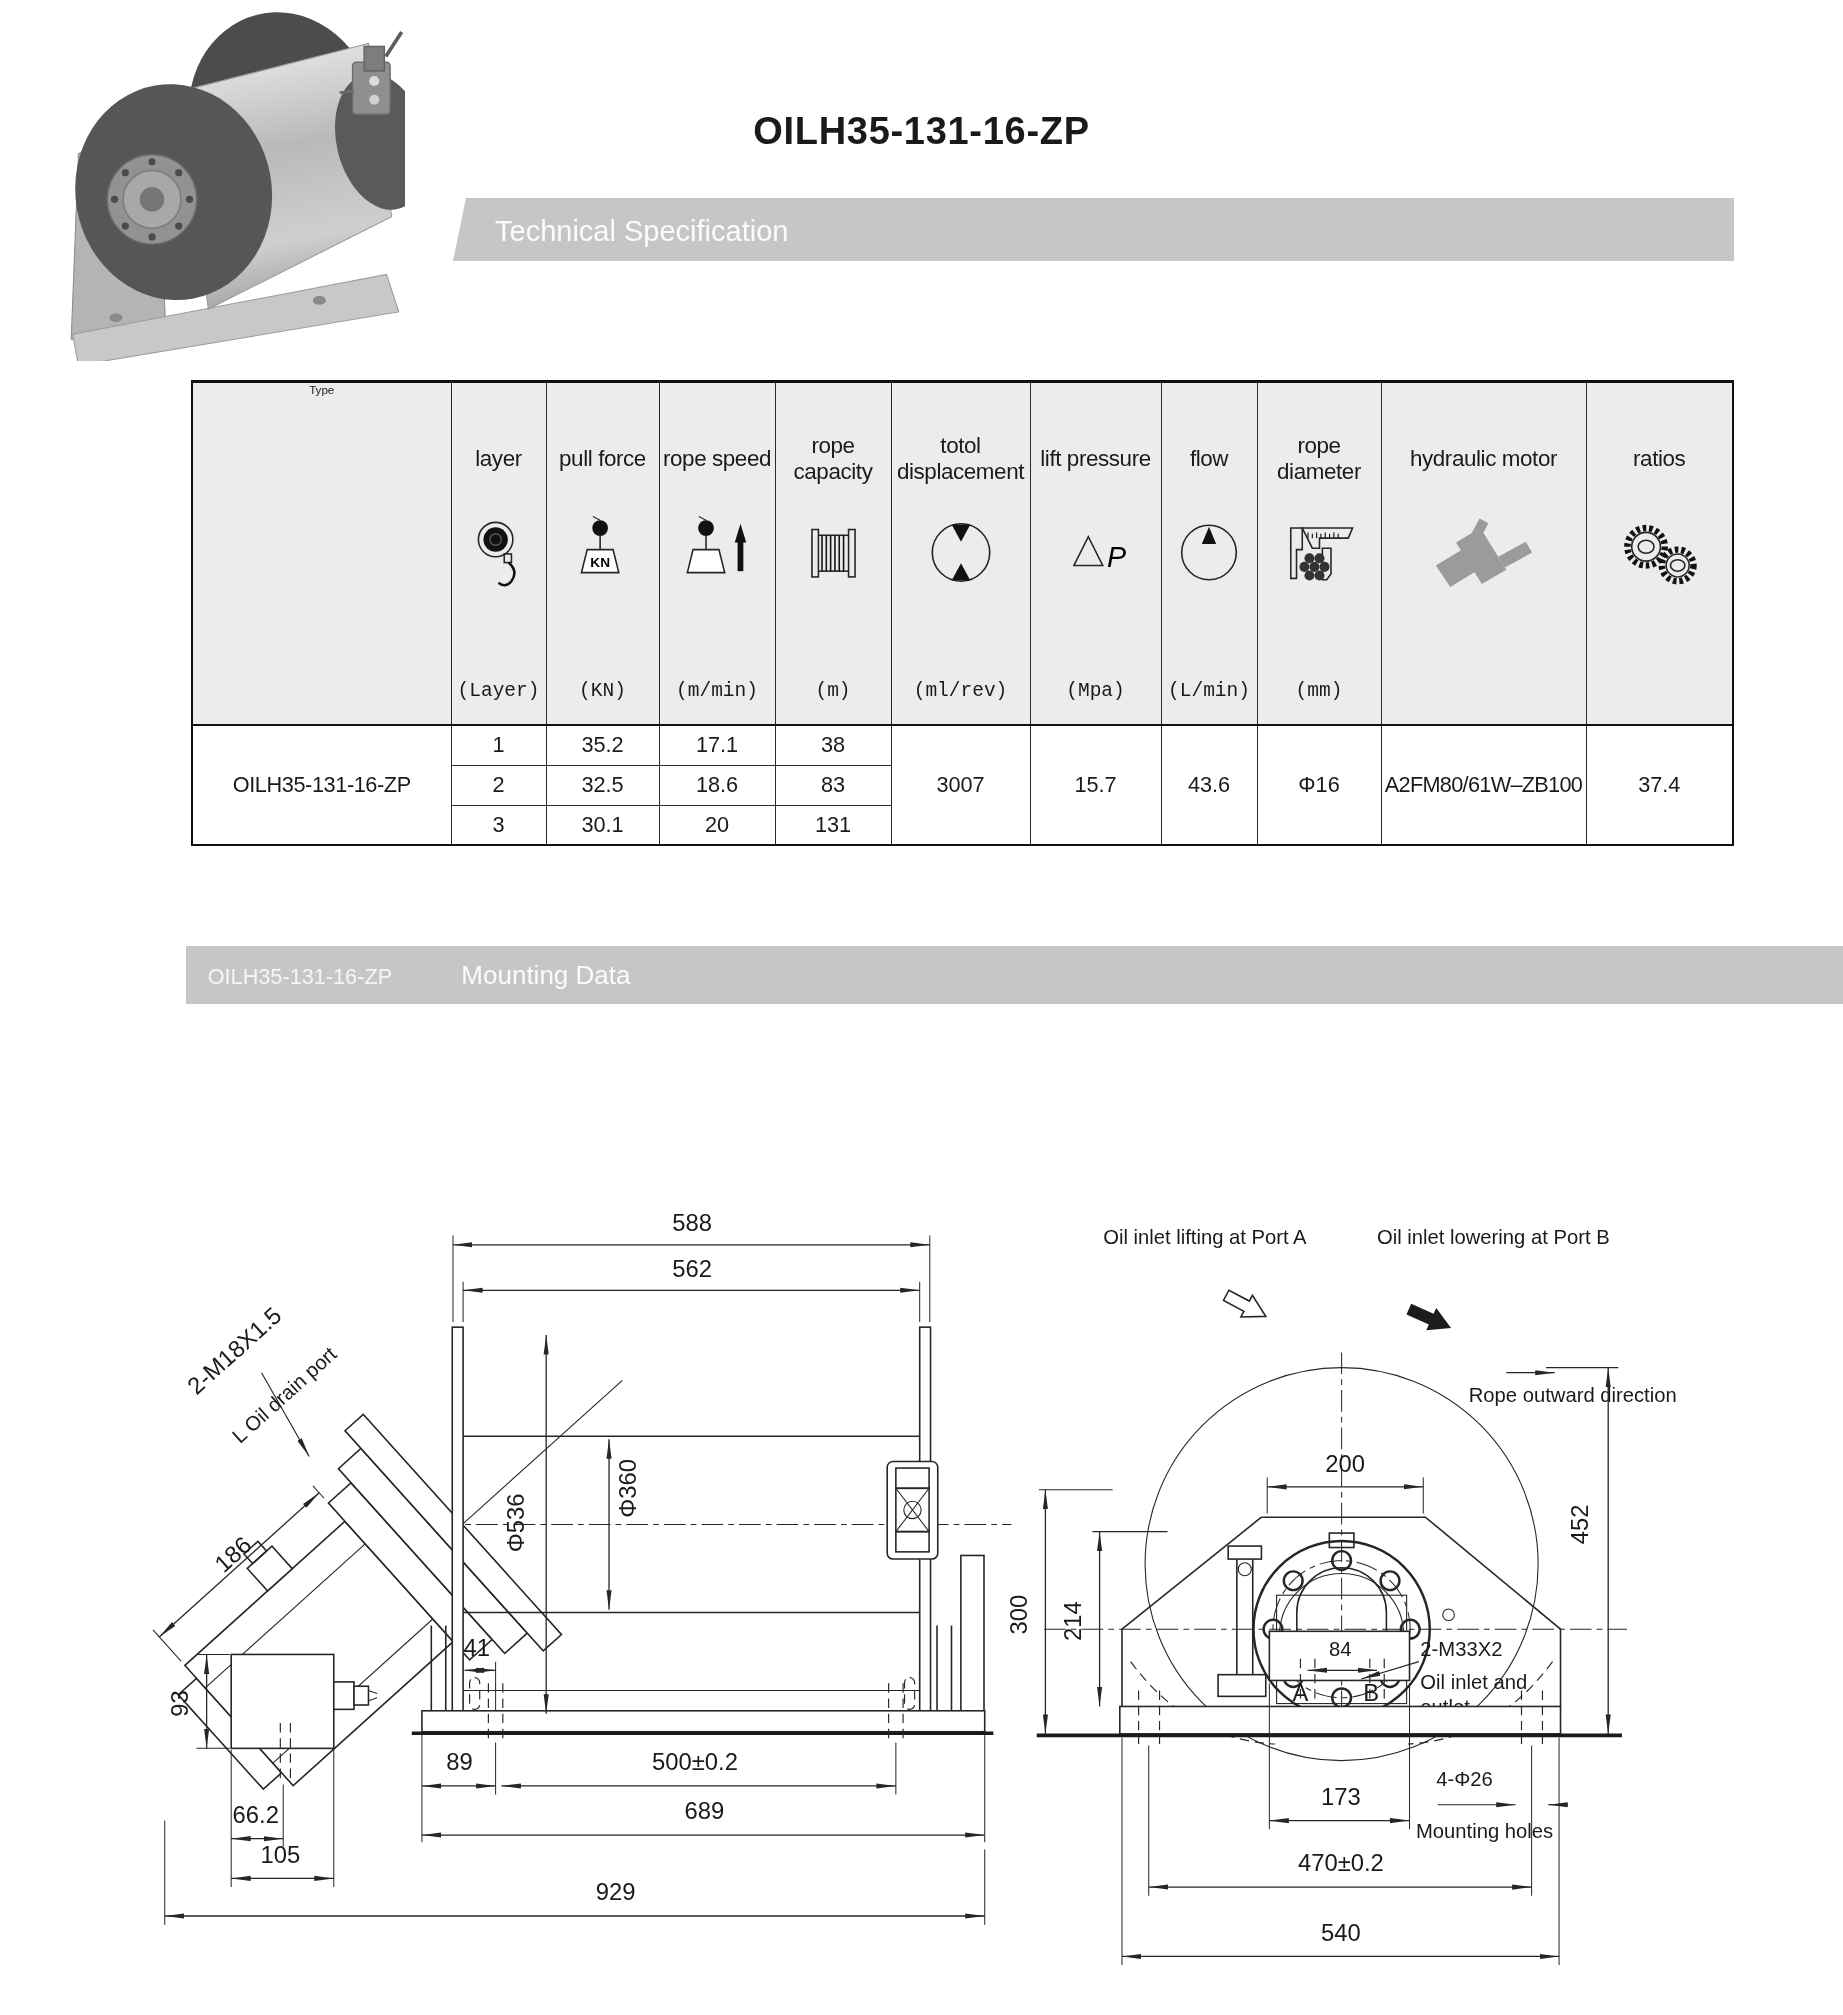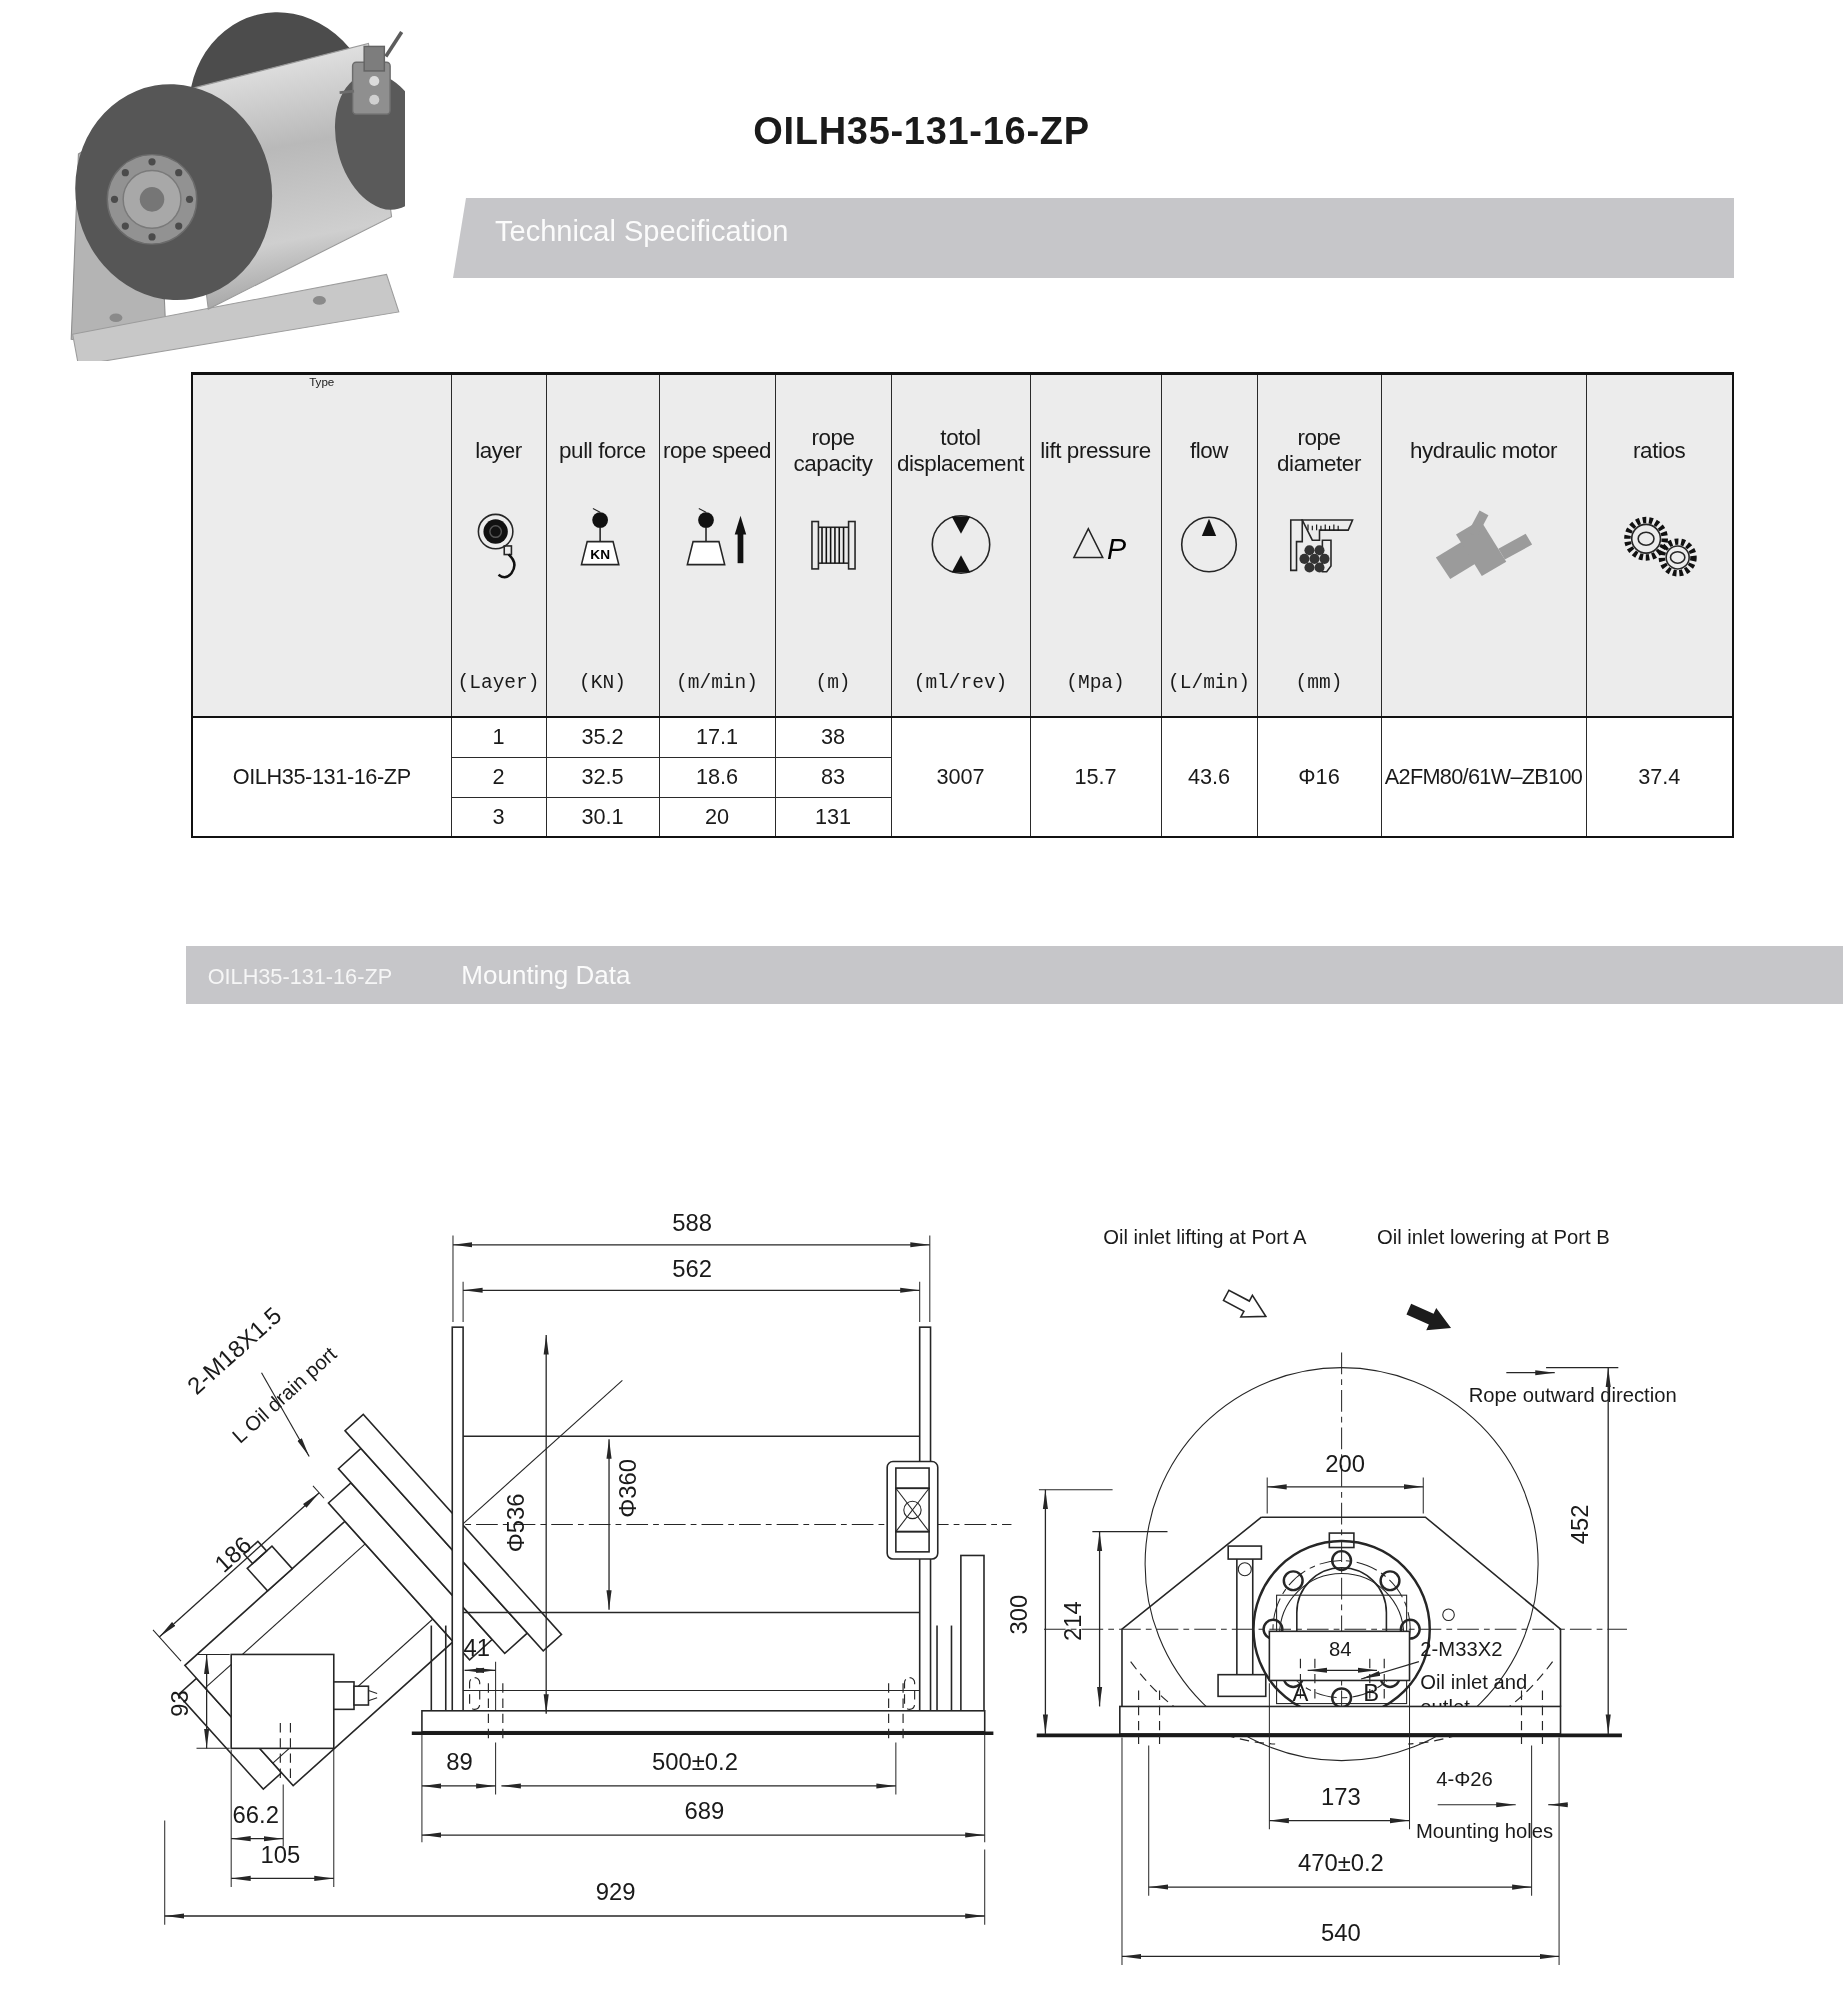--- a/index.html
+++ b/index.html
@@ -2,29 +2,29 @@
 <html style="font-size:11.6px"><head>
 <meta charset="utf-8">
 <style>
   html,body{margin:0;padding:0;background:#fff;}
   body{font-family:"Liberation Sans",sans-serif;color:#1a1a1a;}
   #page{position:relative;width:1843px;height:2015px;background:#ffffff;overflow:hidden;}
 
   
   .title{position:absolute;left:0;top:110px;width:1843px;text-align:center;
          font-size:38px;font-weight:bold;letter-spacing:0.7px;}
-  .banner1{position:absolute;left:453px;top:198px;width:1281px;height:80px;background:#c6c6c9;
+  .banner1{position:absolute;left:453px;top:198px;width:1281px;height:63px;background:#c6c6c9;
            clip-path:polygon(13px 0,100% 0,100% 100%,0 100%);}
   .banner1 span{display:block;line-height:66px;padding-left:42px;font-size:29px;color:#fbfbfb;}
   .banner2{position:absolute;left:186px;top:946px;width:1823px;height:58px;background:#c6c6c9;}
   .banner2 .model{display:inline-block;line-height:59px;padding-left:21.7px;font-size:21.7px;color:#f6f6f6;}
   .banner2 .mtitle{display:inline-block;line-height:59px;padding-left:66px;font-size:26px;color:#fbfbfb;}
 
   
-  table.spec{position:absolute;left:191px;top:372px;width:1543px;border-collapse:collapse;
+  table.spec{position:absolute;left:191px;top:380px;width:1543px;border-collapse:collapse;
              table-layout:fixed;}
   table.spec td,table.spec th{border:1.4px solid #2a2a2a;padding:0;font-weight:normal;
              text-align:center;vertical-align:middle;}
   table.spec tr.hdr th{background:#ececec;border-top:3.6px solid #111;height:341px;vertical-align:top;}
   table.spec th.typeh{vertical-align:middle;}
   .hcell{display:flex;flex-direction:column;height:341px;align-items:center;}
   .hlab{margin-top:21.7px;font-size:22.4px;line-height:26px;min-height:108px;display:flex;align-items:center;letter-spacing:-0.4px;}
   .hico{flex:1;display:flex;align-items:flex-start;}
   .huni{margin-bottom:21.7px;font-size:19.5px;font-family:Liberation Mono, monospace;}
   tr.lrow{height:40px;}

